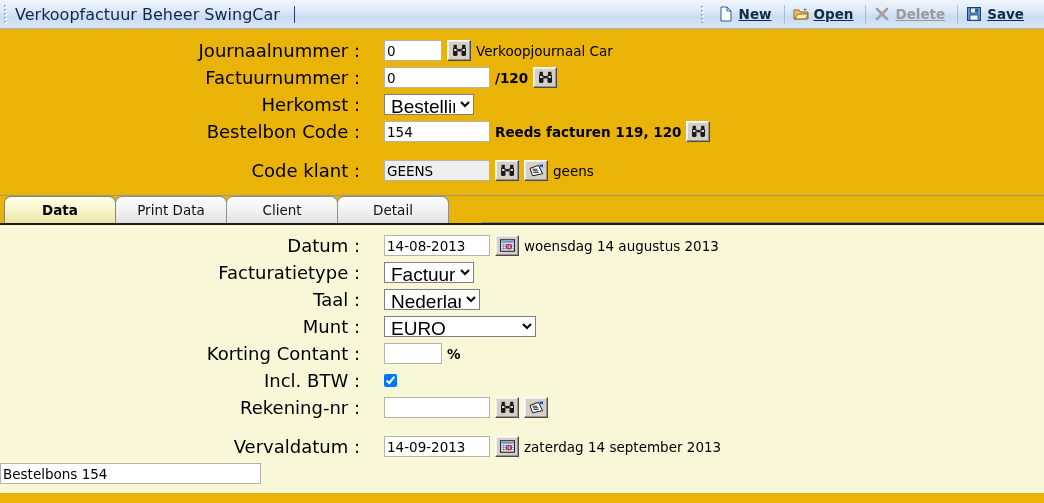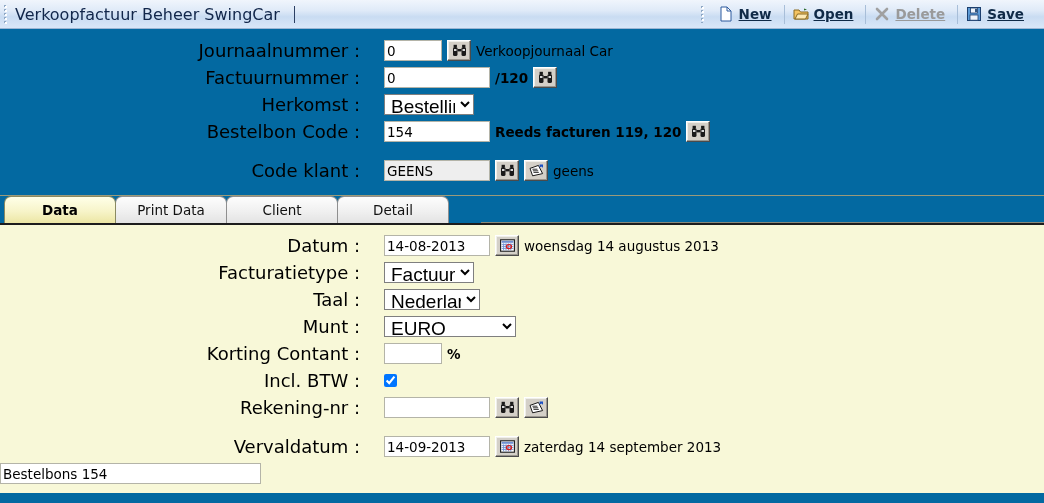--- a/index.html
+++ b/index.html
@@ -12,21 +12,21 @@
     overflow: hidden;
     font-family: "DejaVu Sans", sans-serif;
     font-size: 13px;
     color: #000;
     background: #f8f8d8;
   }
   .app {
     width: 1044px;
     height: 503px;
     position: relative;
-    background: #0369a1;
+    background: #eab308;
   }
 
   
   .titlebar {
     height: 28px;
     display: flex;
     align-items: center;
     background: linear-gradient(to bottom, #f0f5fc 0%, #dfeaf8 38%, #c9dcf2 60%, #d9e7f8 100%);
     border-bottom: 1px solid #9cb6d4;
     position: relative;
@@ -448,21 +448,21 @@
       <div class="fld">
         <select class="sel" style="width:96px">
           <option>Nederlands</option>
         </select>
       </div>
     </div>
 
     <div class="row">
       <div class="lbl">Munt :</div>
       <div class="fld">
-        <select class="sel" style="width:132px">
+        <select class="sel" style="width:152px">
           <option>EURO</option>
         </select>
       </div>
     </div>
 
     <div class="row">
       <div class="lbl">Korting Contant :</div>
       <div class="fld">
         <input class="txt" style="width: 52px;" value="">
         <span class="after bold">%</span>

